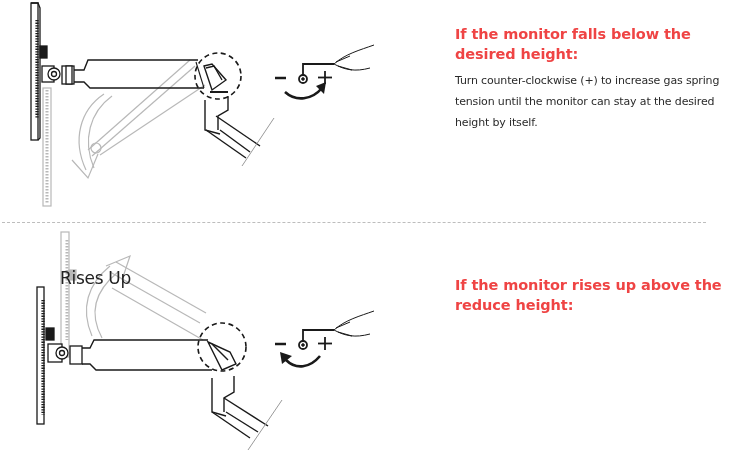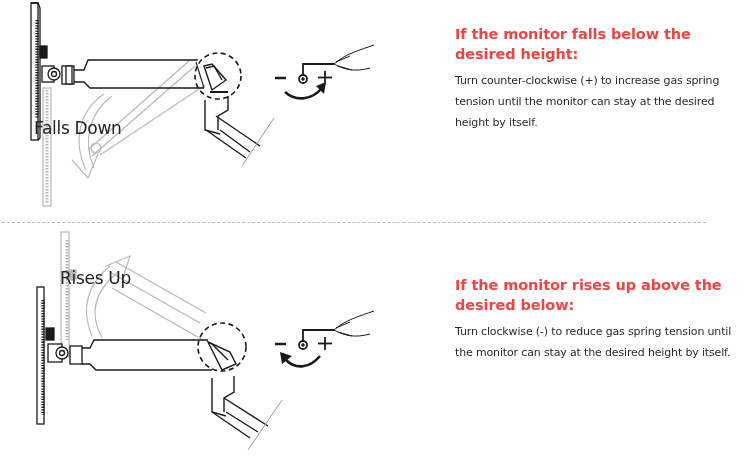--- a/index.html
+++ b/index.html
@@ -73,21 +73,20 @@
       <circle cx="303" cy="79" r="4" stroke-width="1.8"></circle>
       <circle cx="303" cy="79" r="1.3" fill="#1a1a1a"></circle>
       <line x1="325" y1="71" x2="325" y2="84" stroke-width="1.8"></line>
       <line x1="318" y1="77.5" x2="332" y2="77.5" stroke-width="1.8"></line>
       <path d="M303 75 L 303 64 L 334 64" stroke-width="1.8"></path>
       <path d="M334 64 C 345 54, 360 50, 374 45 M334 64 C 345 70, 355 72, 370 68 M336 62 L 350 56 M338 66 L 352 70" stroke-width="1"></path>
       <path d="M285 92 C 296 102, 312 100, 322 88" stroke-width="2.6"></path>
       <path d="M316 86 L 326 82 L 324 94 Z" fill="#1a1a1a" stroke="none"></path>
     </g>
   </svg>
-  <div class="label">Falls Down</div>
   <div class="text-block">
     <p class="heading">If the monitor falls below the desired height:</p>
     <p class="body">Turn counter-clockwise (+) to increase gas spring tension until the monitor can stay at the desired height by itself.</p>
   </div>
 </div>
 
 <div class="divider"></div>
 
 <div class="section sec-bottom">
   <svg class="illus" width="440" height="237" viewBox="0 0 440 237">
@@ -137,16 +136,15 @@
       <line x1="325" y1="117" x2="325" y2="130" stroke-width="1.8"></line>
       <line x1="318" y1="123.5" x2="332" y2="123.5" stroke-width="1.8"></line>
       <path d="M303 121 L 303 110 L 334 110" stroke-width="1.8"></path>
       <path d="M334 110 C 345 100, 360 96, 374 91 M334 110 C 345 116, 355 118, 370 114 M336 108 L 350 102 M338 112 L 352 116" stroke-width="1"></path>
       <path d="M320 136 C 310 148, 296 150, 286 140" stroke-width="2.6"></path>
       <path d="M280 132 L 292 136 L 282 144 Z" fill="#1a1a1a" stroke="none"></path>
     </g>
   </svg>
   <div class="label">Rises Up</div>
   <div class="text-block">
-    <p class="heading">If the monitor rises up above the desired below:</p>
-    <p class="body">Turn clockwise (-) to reduce gas spring tension until the monitor can stay at the desired height by itself.</p>
+    <p class="heading">If the monitor rises up above the reduce height:</p>
   </div>
 </div>
 
 </body></html>

